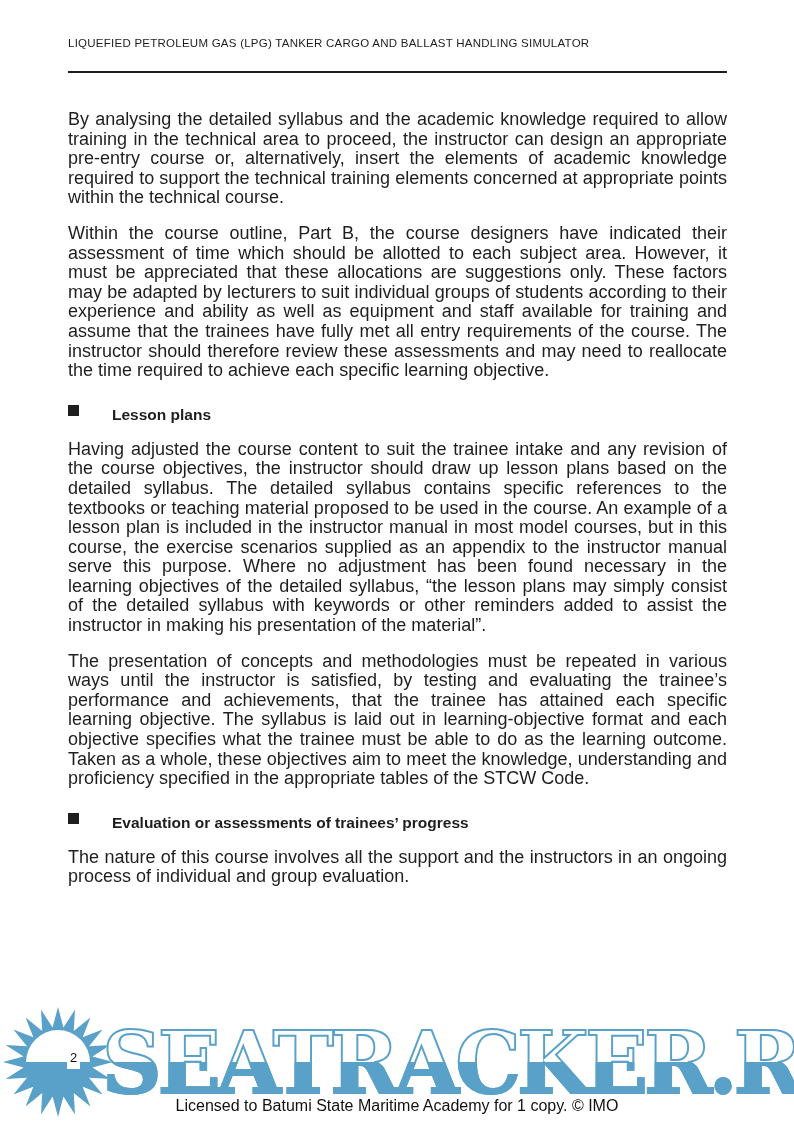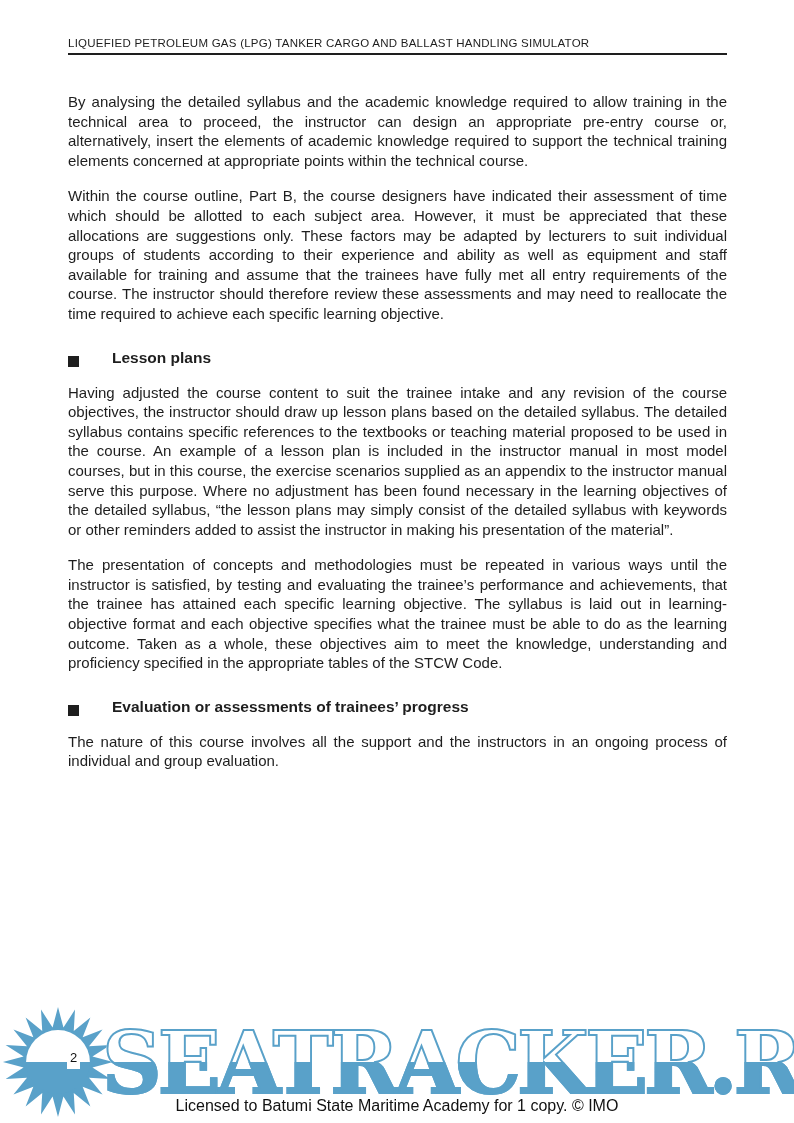--- a/index.html
+++ b/index.html
@@ -18,32 +18,32 @@
     left: 68px;
     top: 36px;
     width: 659px;
   }
   .doc-header {
     font-size: 11.5px;
     letter-spacing: 0.25px;
     line-height: 14px;
     color: #1e1e1e;
     border-bottom: 2px solid #1e1e1e;
-    padding-bottom: 3px;
+    padding-bottom: 21px;
   }
   .body-text p {
-    font-size: 15px;
+    font-size: 18px;
     line-height: 19.6px;
     text-align: justify;
     margin: 0 0 16px 0;
   }
   .body-text p.first { margin-top: 37px; }
   .section-heading {
     display: flex;
-    align-items: flex-end;
+    align-items: flex-start;
     margin: 24px 0 16px 0;
   }
   .section-heading .bullet {
     width: 11px;
     height: 11px;
     background: #1e1e1e;
     flex: 0 0 auto;
     margin-right: 33px;
   }
   .section-heading h2 {

